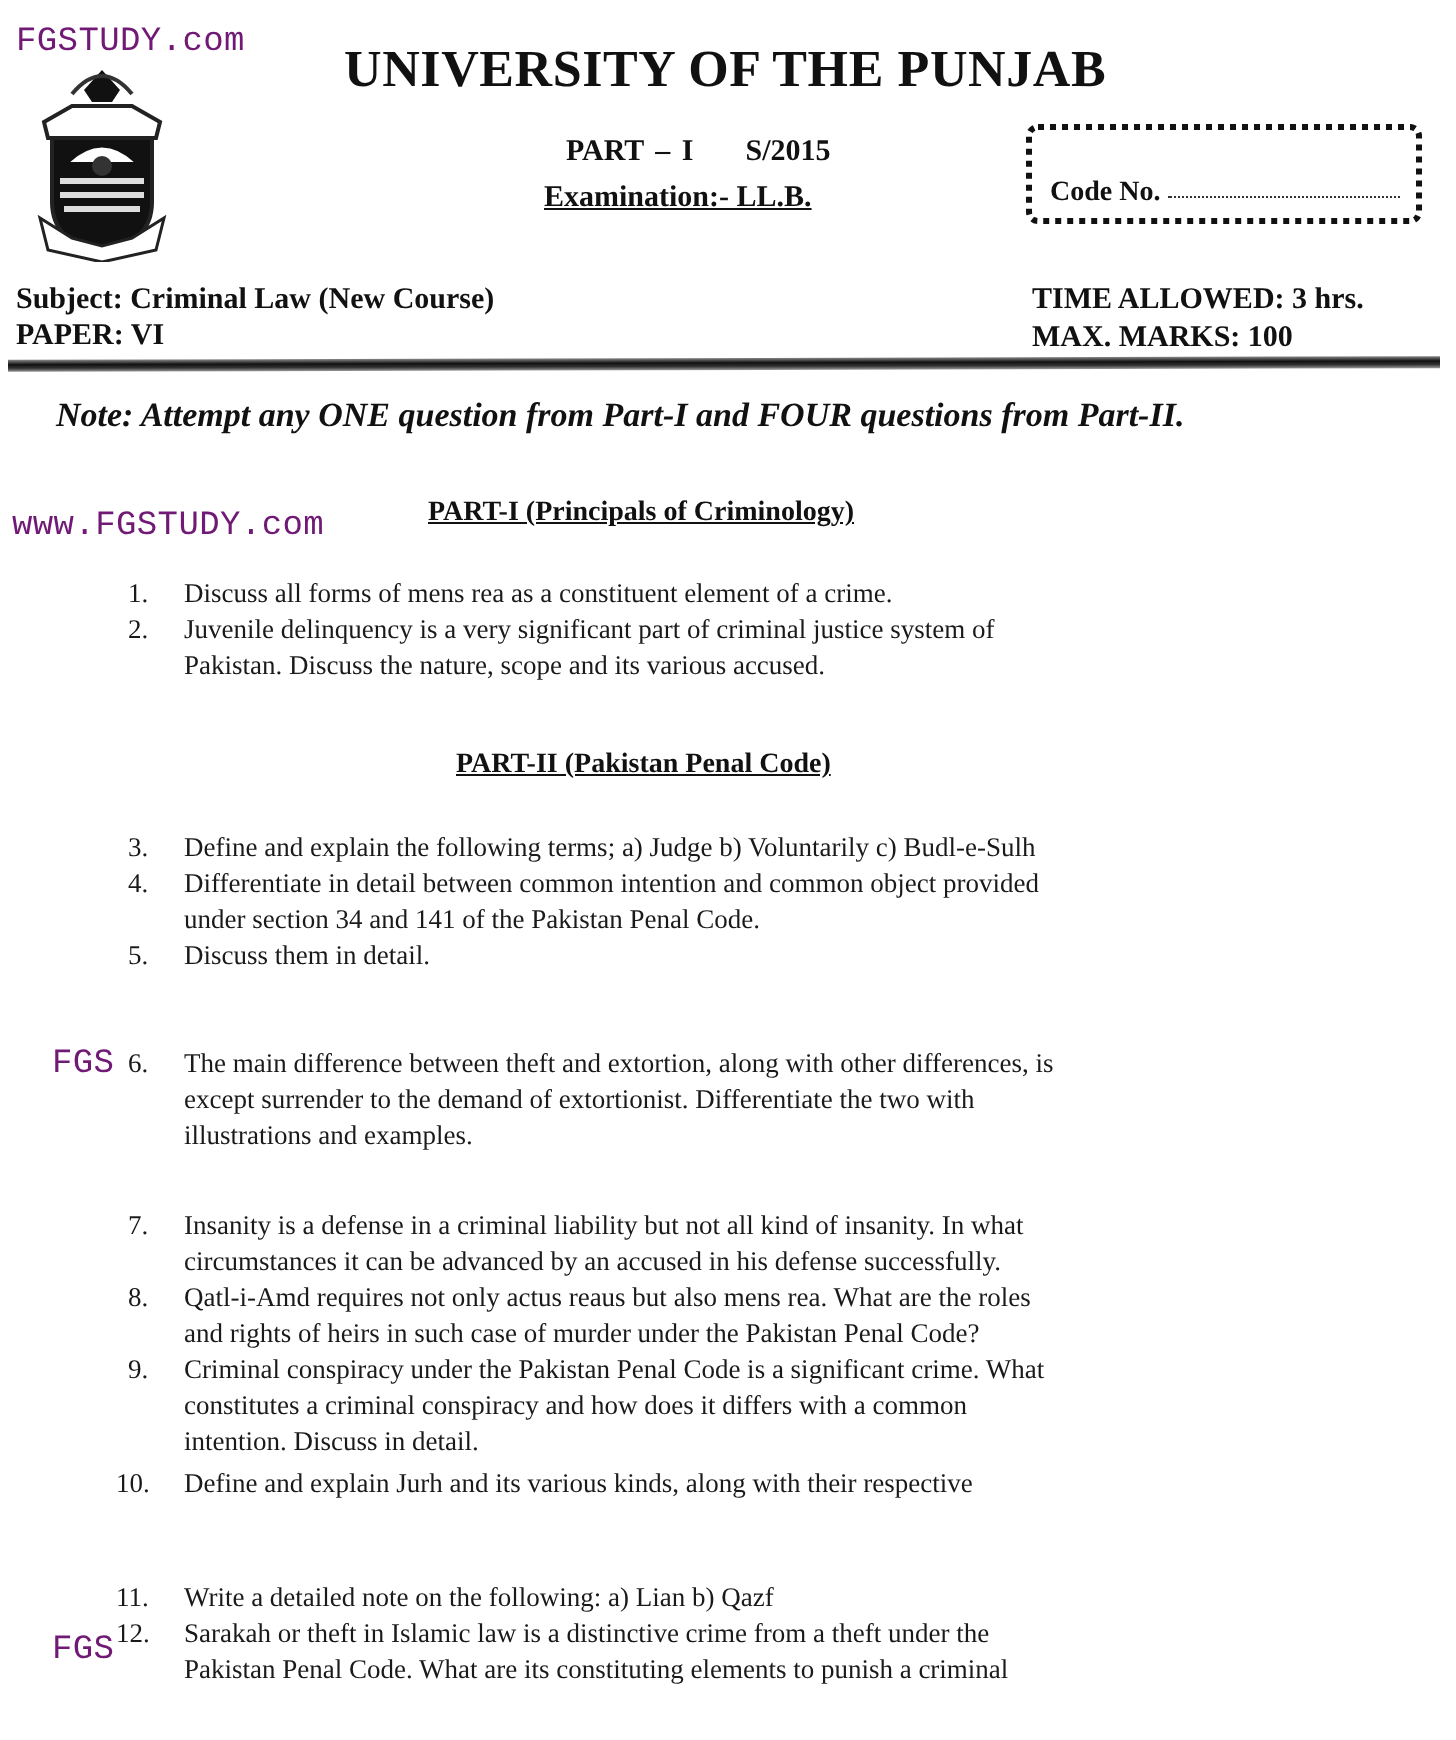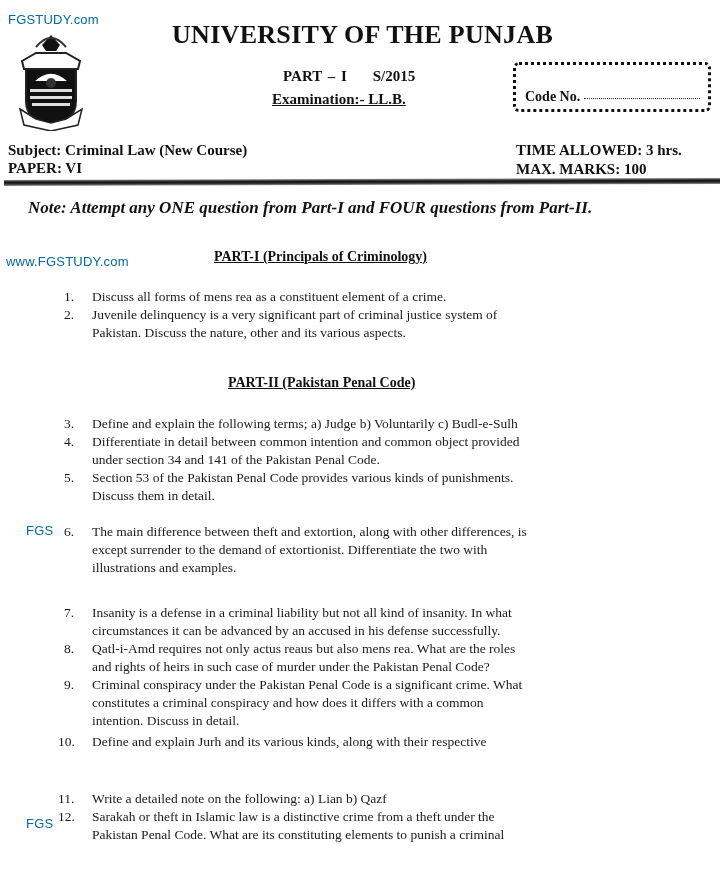--- a/index.html
+++ b/index.html
@@ -1,21 +1,21 @@
 <!DOCTYPE html>
 <html><head>
 <meta charset="utf-8">
 <style>
   html, body { margin: 0; padding: 0; background: #ffffff; }
   body {
     width: 728px; height: 870px; position: relative; overflow: hidden;
     font-family: "Liberation Serif", "DejaVu Serif", serif; color: #111;
   }
   .abs { position: absolute; }
-  .wm { font-family: Liberation Sans, sans-serif; font-size: 13px; color: #0369a1; letter-spacing: 0.2px; }
+  .wm { font-family: Liberation Mono, monospace; font-size: 17px; color: #701a75; letter-spacing: 0.2px; }
   .title { left: 172px; top: 20px; font-size: 26px; font-weight: bold; letter-spacing: 0.3px; }
   .part { left: 283px; top: 68px; font-size: 15px; font-weight: bold; word-spacing: 2px; }
   .part .sess { margin-left: 26px; }
   .exam { left: 272px; top: 91px; font-size: 15px; font-weight: bold; text-decoration: underline; }
   .roll-box {
     left: 513px; top: 62px; width: 198px; height: 50px;
     border: 3px dotted #111; border-radius: 6px; box-sizing: border-box;
   }
   .roll-label { position: absolute; left: 9px; top: 24px; font-size: 14px; font-weight: bold; }
   .roll-dots { position: absolute; left: 68px; top: 33px; width: 116px; border-bottom: 1px dotted #333; }
@@ -77,37 +77,36 @@
 
 <div class="abs section-head" style="left:214px; top:249px;">PART-I (Principals of Criminology)</div>
 
 <div class="abs q" style="left:64px; top:288px; width:560px;">
   <span class="num">1.</span>
   <span class="txt">Discuss all forms of mens rea as a constituent element of a crime.</span>
 </div>
 <div class="abs q" style="left:64px; top:306px; width:580px;">
   <span class="num">2.</span>
   <span class="txt">Juvenile delinquency is a very significant part of criminal justice system of</span>
-  <span class="txt">Pakistan. Discuss the nature, other and its various aspects.</span>
+  <span class="txt">Pakistan. Discuss the nature, scope and its various accused.</span>
 </div>
 
 <div class="abs section-head" style="left:228px; top:375px;">PART-II (Pakistan Penal Code)</div>
 
 <div class="abs q" style="left:64px; top:415px; width:600px;">
   <span class="num">3.</span>
   <span class="txt">Define and explain the following terms; a) Judge b) Voluntarily c) Budl-e-Sulh</span>
 </div>
 <div class="abs q" style="left:64px; top:433px; width:600px;">
   <span class="num">4.</span>
   <span class="txt">Differentiate in detail between common intention and common object provided</span>
   <span class="txt">under section 34 and 141 of the Pakistan Penal Code.</span>
 </div>
 <div class="abs q" style="left:64px; top:469px; width:600px;">
   <span class="num">5.</span>
-  <span class="txt">Section 53 of the Pakistan Penal Code provides various kinds of punishments.</span>
   <span class="txt">Discuss them in detail.</span>
 </div>
 
 <div class="abs q" style="left:64px; top:523px; width:600px;">
   <span class="num">6.</span>
   <span class="txt">The main difference between theft and extortion, along with other differences, is</span>
   <span class="txt">except surrender to the demand of extortionist. Differentiate the two with</span>
   <span class="txt">illustrations and examples.</span>
 </div>
 <div class="abs q" style="left:64px; top:604px; width:600px;">

